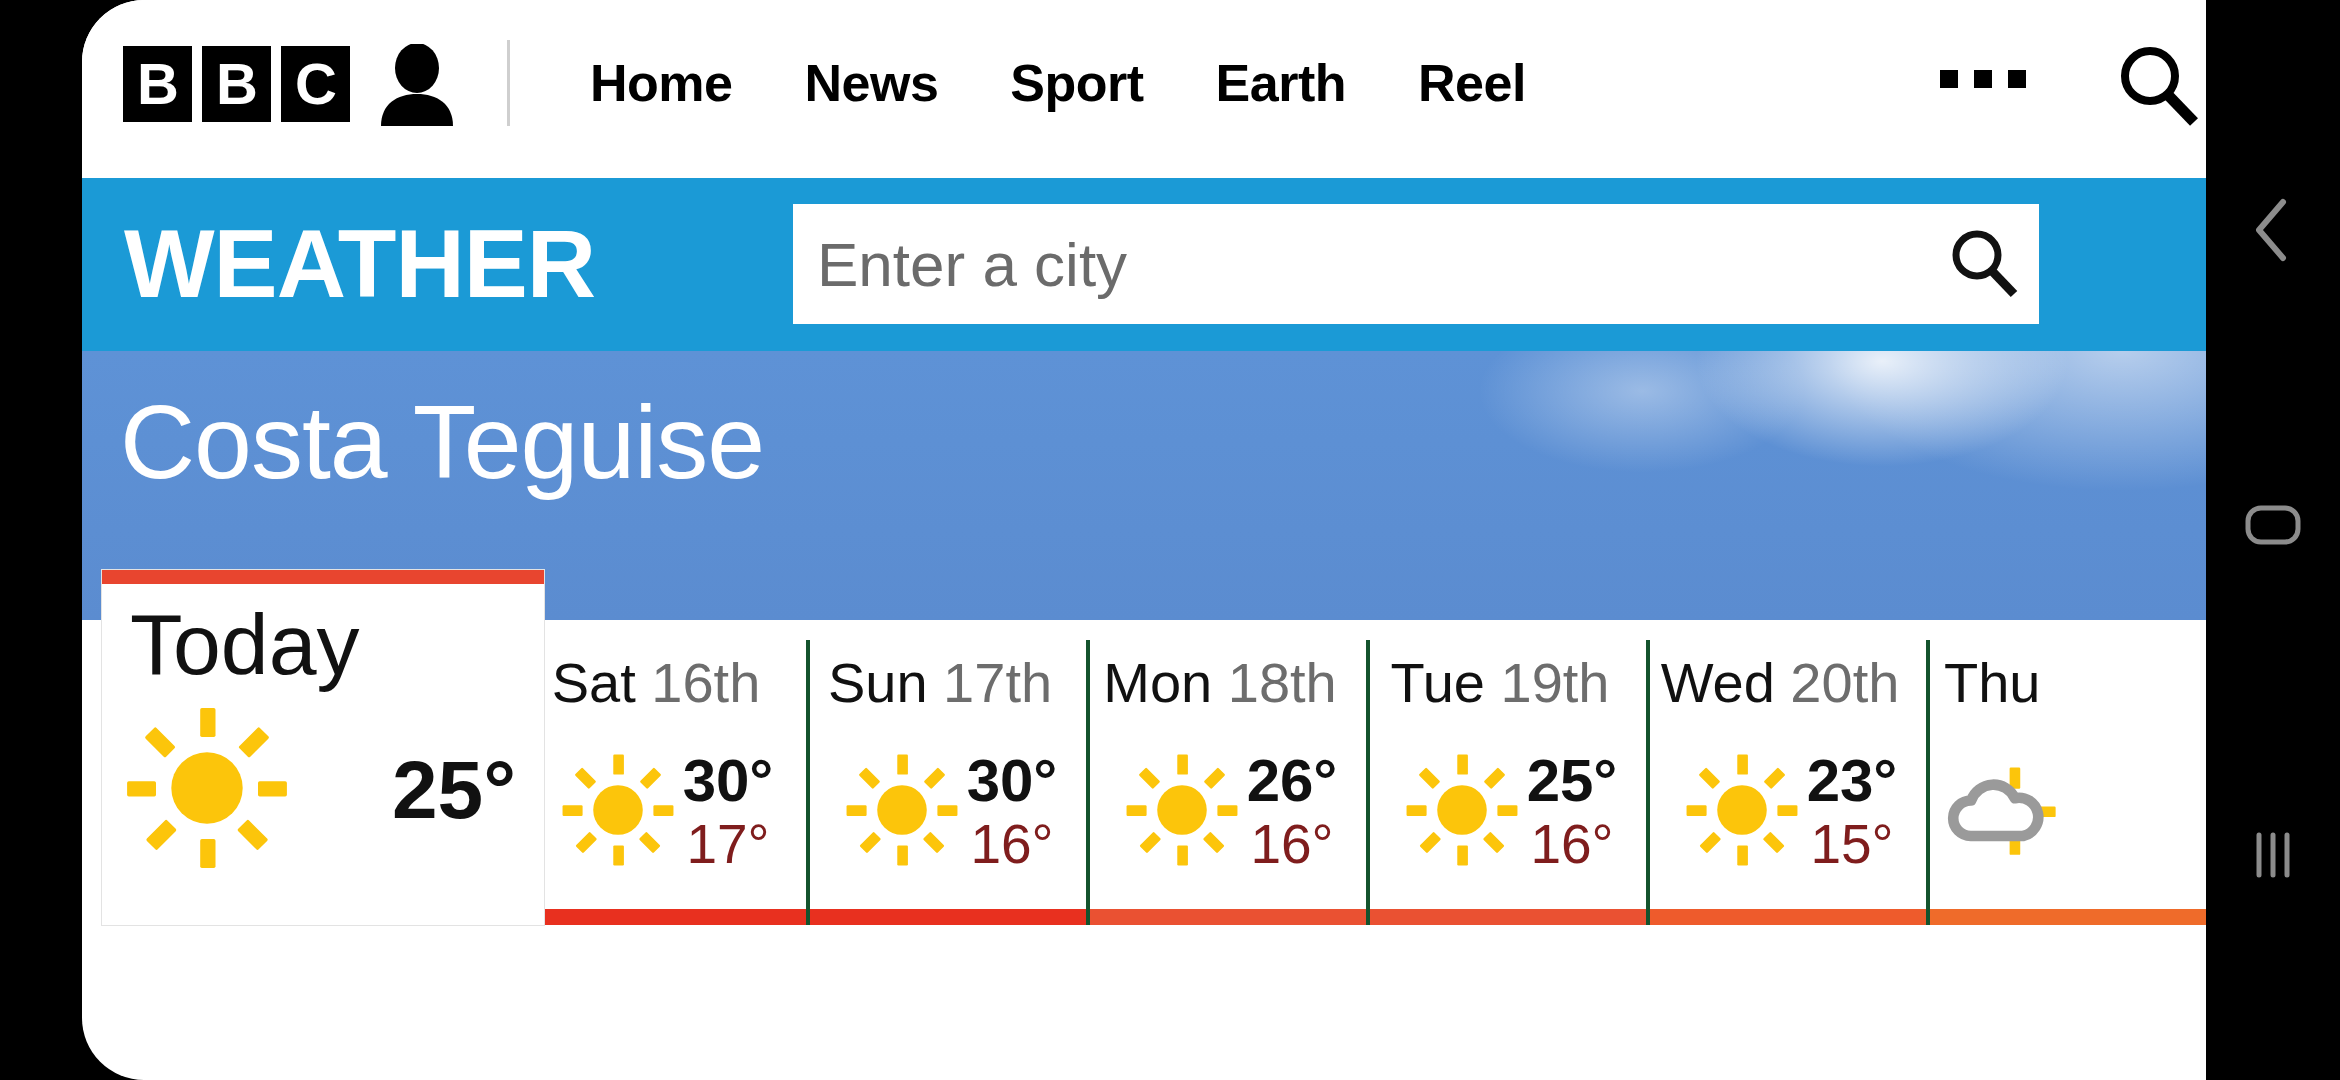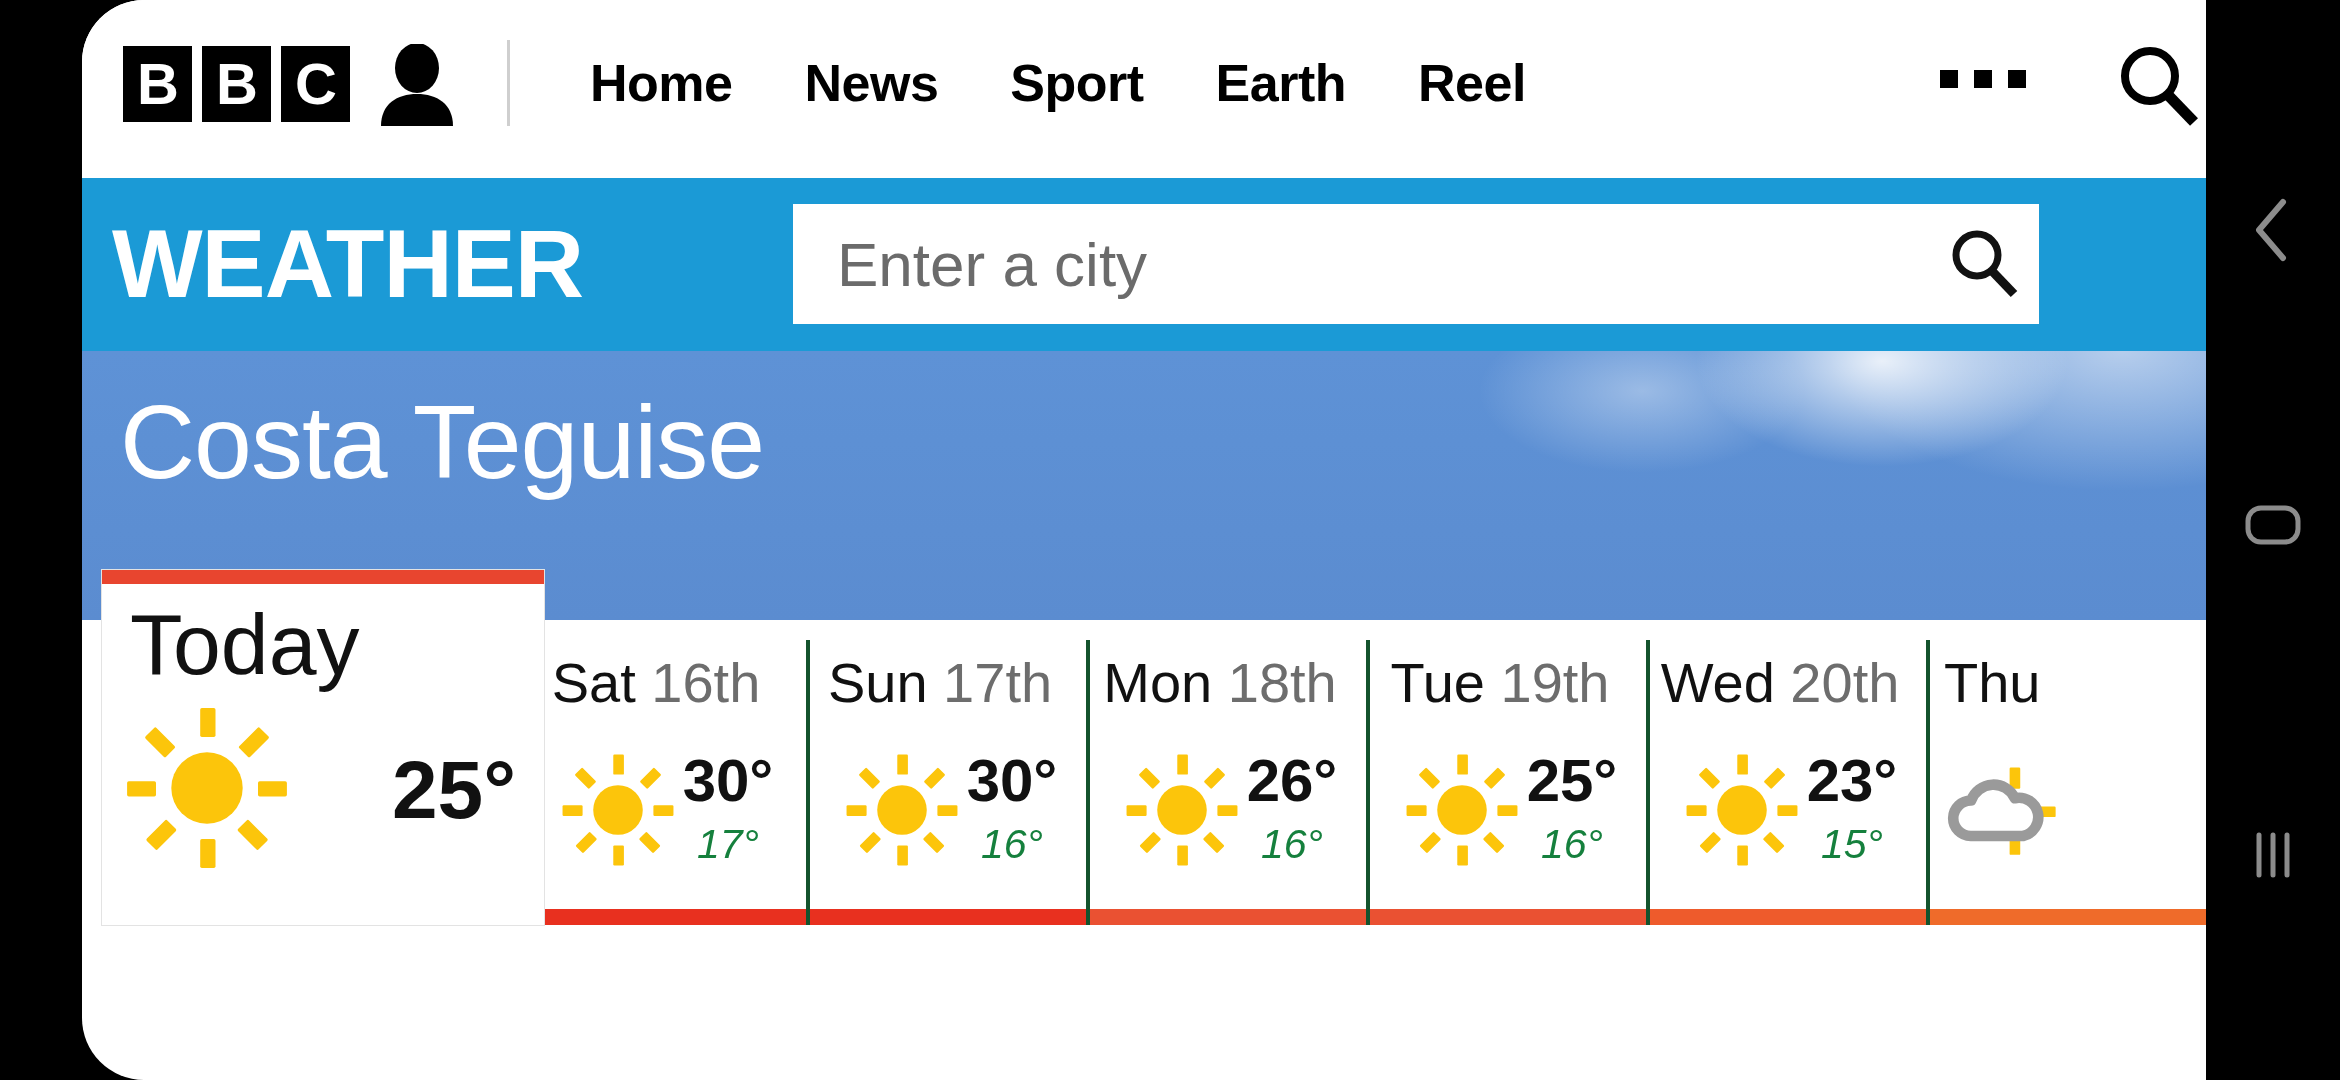--- a/index.html
+++ b/index.html
@@ -57,32 +57,32 @@
   #nav-search-icon {
     position:absolute; left:2032px; top:42px; width:88px; height:88px;
   }
 
   
   #weather-banner {
     position:absolute; left:0; top:178px; width:2124px; height:173px;
     background:#1b9ad6;
   }
   #weather-wordmark {
-    position:absolute; left:30px; top:26px;
+    position:absolute; left:42px; top:26px;
     font-size:96px; font-weight:700; color:#fff; letter-spacing:-1px;
     line-height:120px;
   }
   #city-search {
     position:absolute; left:711px; top:26px; width:1246px; height:120px;
     background:#fff; border:none; display:flex; align-items:center;
   }
   #city-search-input {
     flex:1; border:none; outline:none; background:transparent;
     font-family:"Liberation Sans", sans-serif;
-    font-size:62px; color:#333; padding:0 44px; height:102px;
+    font-size:62px; color:#333; padding:0 24px; height:102px;
   }
   #city-search-input::placeholder { color:#6b6b6b; opacity:1; }
   #city-search-icon {
     width:110px; height:120px; display:flex;
     align-items:center; justify-content:center;
   }
 
   
   #sky-hero {
     position:absolute; left:0; top:351px; width:2124px; height:269px;
@@ -151,21 +151,21 @@
     text-align:center; font-size:56px; line-height:70px; white-space:nowrap;
   }
   .day-name { color:#111; }
   .day-date { color:#6d6d6d; }
   .day-body {
     position:absolute; left:0; top:92px; width:280px; height:160px;
     display:flex; align-items:center; justify-content:center;
   }
   .day-temps { text-align:center; margin-left:6px; }
   .day-high { font-size:60px; font-weight:700; color:#111; line-height:64px; display:block; }
-  .day-low  { font-size:41px; font-weight:400; color:#15803d; line-height:62px; display:block;font-style:italic; }
+  .day-low  { font-size:55px; font-weight:400; color:#7f1d1d; line-height:62px; display:block; }
   .day-accent {
     position:absolute; left:0; bottom:0; width:280px; height:16px;
   }
 
   
   #summary-text {
     position:absolute; left:38px; top:935px;
     font-size:82px; color:#111; font-weight:400; line-height:96px;
     white-space:nowrap;
   }

